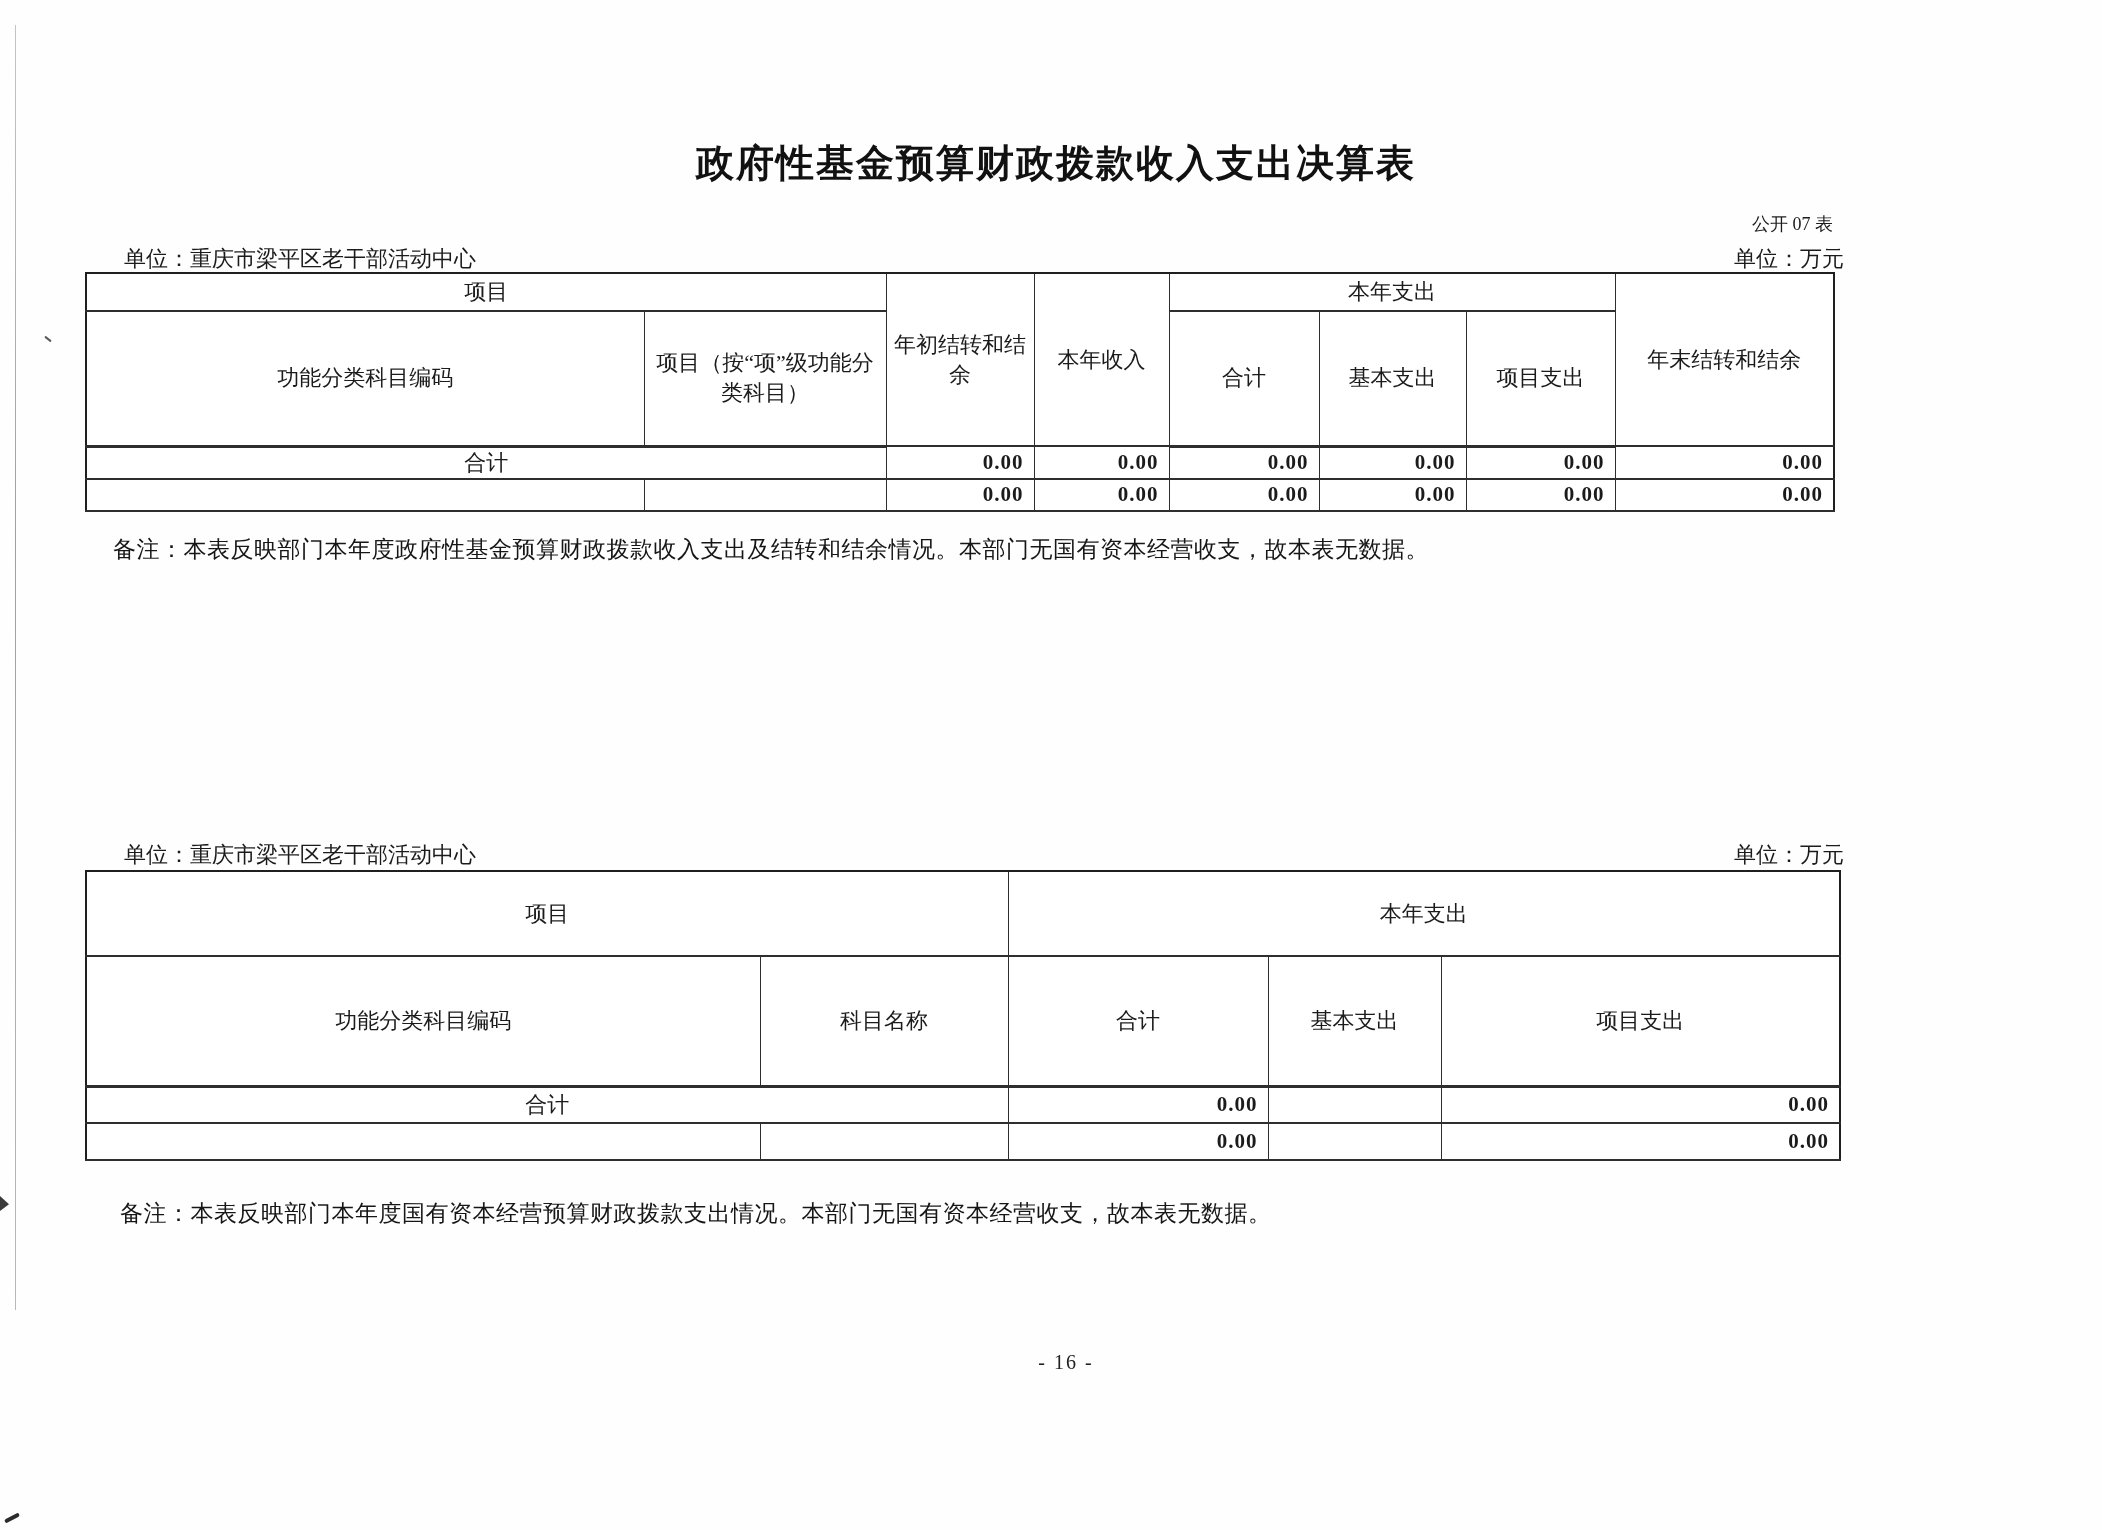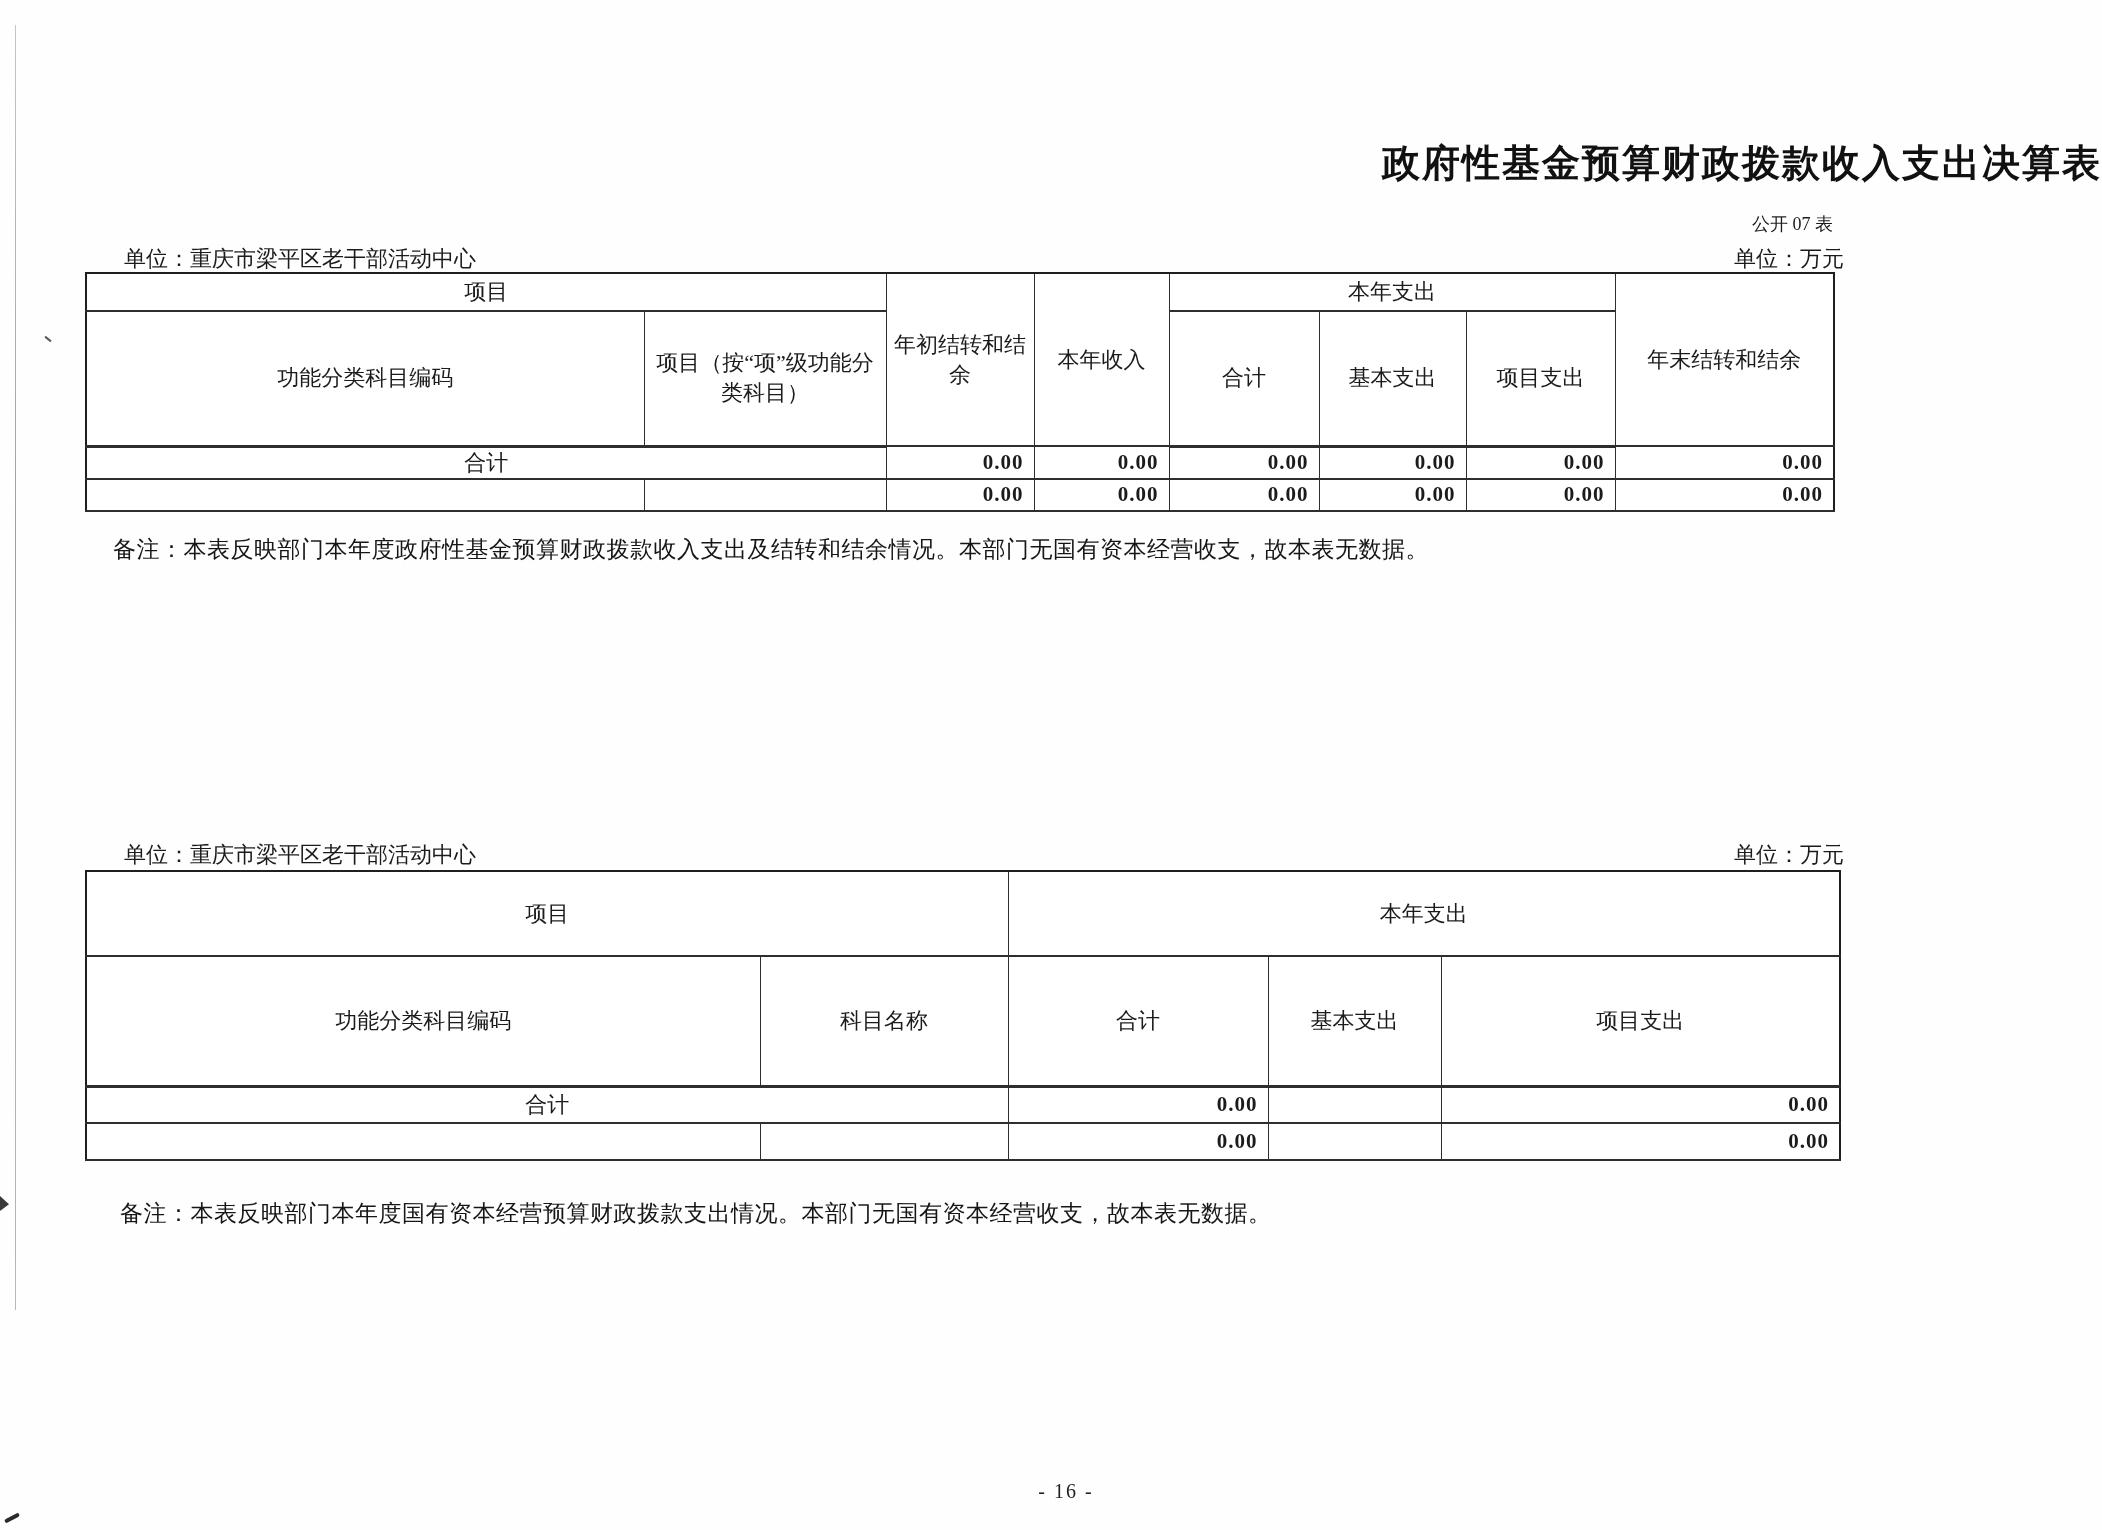--- a/index.html
+++ b/index.html
@@ -7,21 +7,21 @@
   .page {
     position:relative;
     width:2102px; height:1530px;
     background:#fefefe;
     font-family:"Liberation Serif","DejaVu Serif",serif;
     color:#1b1b1b;
     overflow:hidden;
   }
   .doc-title {
     position:absolute; left:0; width:100%;
-    text-align:right;
+    text-align:center;
     font-size:38px; font-weight:bold; letter-spacing:2px;
     color:#111;
     padding-left:10px;
   }
   #title1 { top:138px; }
   #title2 { top:736px; }
   .form-code {
     position:absolute; left:85px; width:1748px;
     text-align:right; font-size:18px;
   }
@@ -58,21 +58,21 @@
     text-align:right; padding-right:10px;
     font-size:21px; font-weight:600; letter-spacing:1px;margin-left:7px;
   }
   .note {
     position:absolute;
     font-size:23px; color:#161616; letter-spacing:0.5px;
   }
   #note1 { top:534px; left:113px; }
   #note2 { top:1198px; left:120px; }
   .page-number {
-    position:absolute; top:1480px; left:30px; width:2072px;
+    position:absolute; top:1351px; left:30px; width:2072px;
     text-align:center; font-size:20px; color:#222; letter-spacing:2px;
   }
   
   .edge-line {
     position:absolute; left:15px; top:25px;
     width:1px; height:1285px;
     background:linear-gradient(#c4c4c4,#9f9f9f 40%,#b8b8b8);
   }
   .speck-comma {
     position:absolute; left:44px; top:338px;

